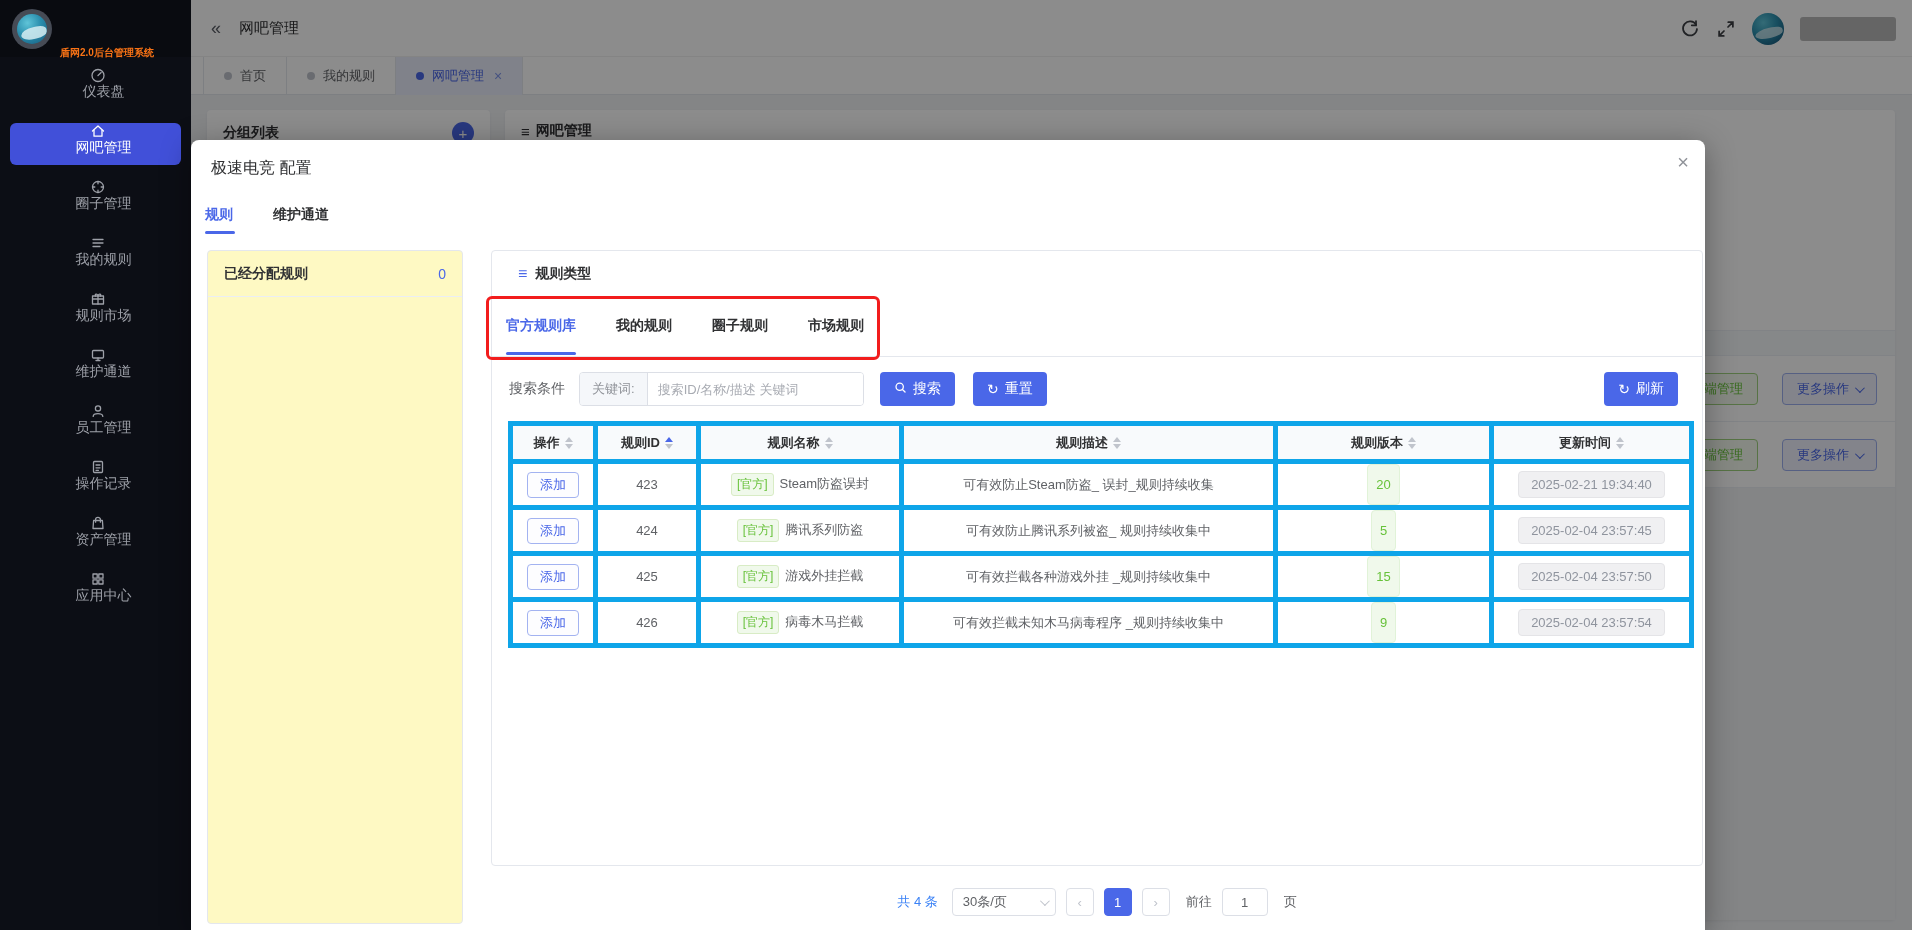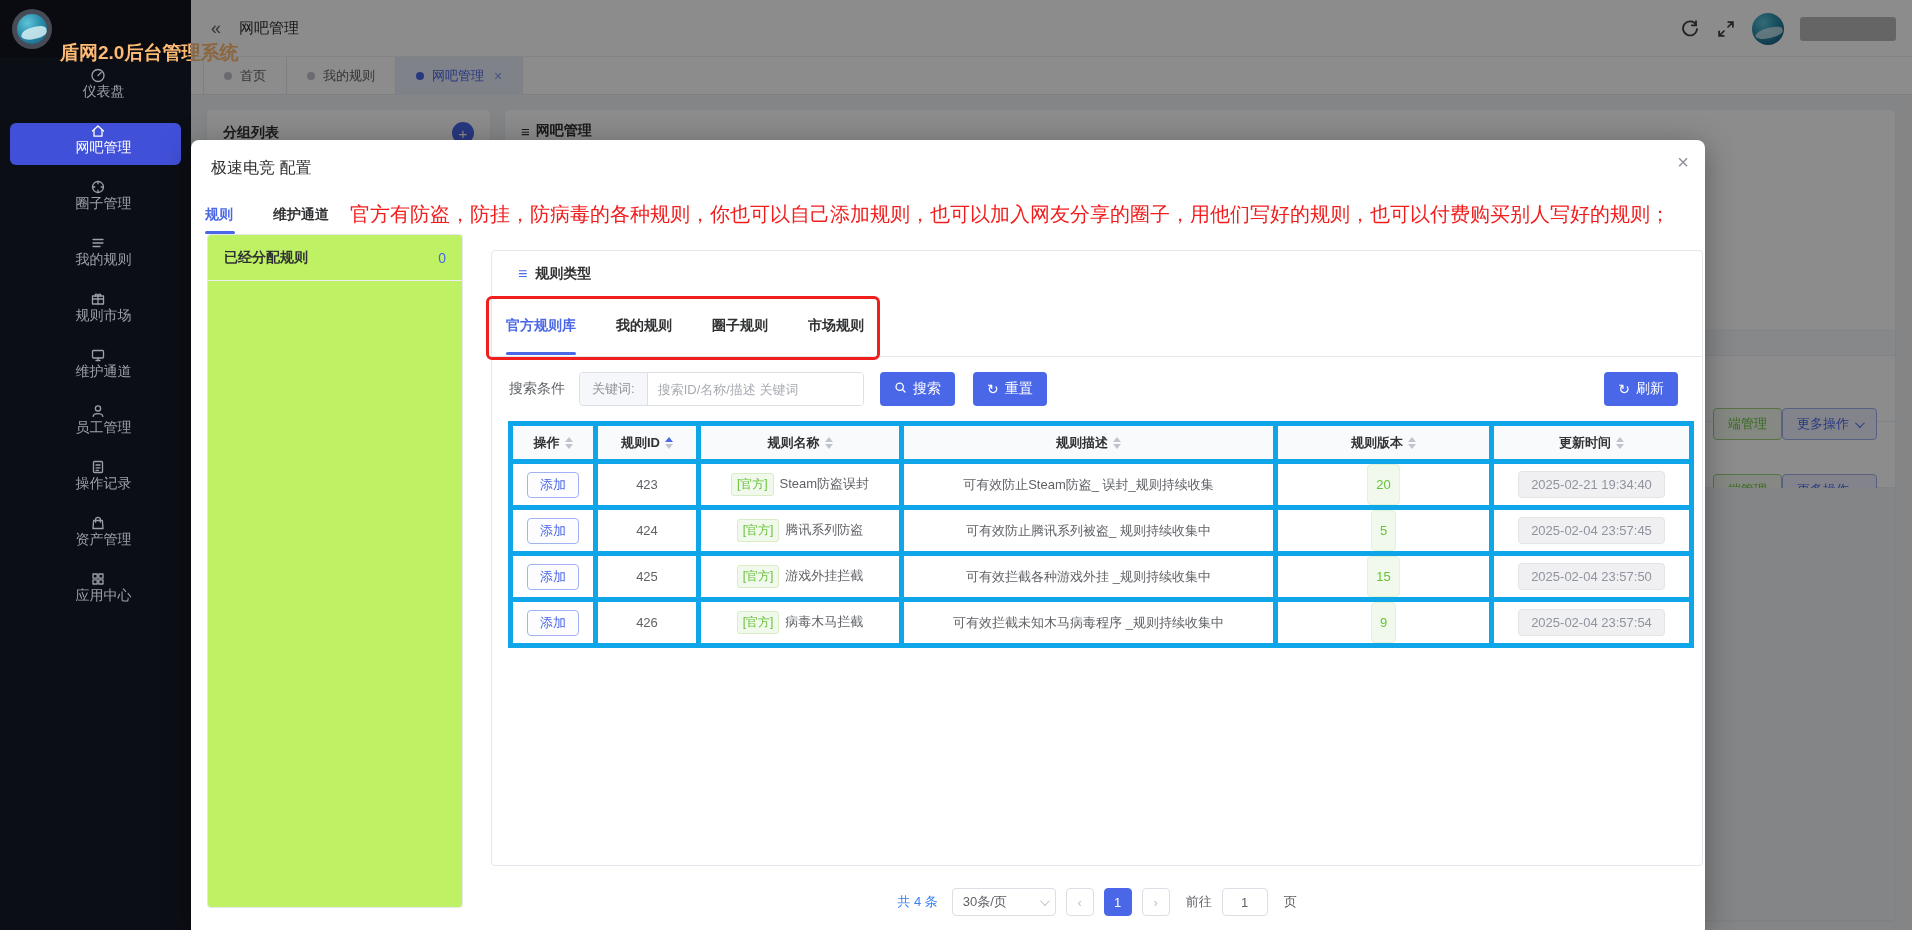--- a/index.html
+++ b/index.html
@@ -5,21 +5,21 @@
   html,body{margin:0;padding:0;background:#222;}
   *{box-sizing:border-box;font-family:"Liberation Sans","DejaVu Sans",sans-serif;}
   #stage{position:relative;width:1912px;height:930px;overflow:hidden;background:#f0f2f5;}
 
   
   .sidebar{position:absolute;left:0;top:0;width:191px;height:930px;background:#0c0e15;z-index:60;}
   .logo-row{height:57px;display:flex;align-items:center;padding-left:12px;background:#090b10;}
   .logo-circle{width:40px;height:40px;border-radius:50%;background:#464b55;display:flex;align-items:center;justify-content:center;flex:0 0 auto;}
   .logo-swirl{width:30px;height:30px;border-radius:50%;background:radial-gradient(circle at 35% 30%,#5fc4d8 0%,#2b8fae 45%,#145a7d 100%);position:relative;overflow:hidden;}
   .logo-swirl:after{content:"";position:absolute;left:4px;top:13px;width:26px;height:12px;background:#d7edf2;border-radius:60% 40% 50% 50%;transform:rotate(-12deg);opacity:.85;}
-  .logo-title{color:#fdba74;font-size:19px;font-weight:bold;margin-left:8px;white-space:nowrap;margin-top:48px;}
+  .logo-title{color:#f97316;font-size:10px;font-weight:bold;margin-left:8px;white-space:nowrap;margin-top:48px;}
   .menu{padding-top:10px;}
   .menu-item{height:42px;margin:0 10px 14px 10px;border-radius:6px;display:flex;align-items:center;padding-left:16px;color:#9da0a8;font-size:14px;cursor:pointer;flex-direction:column;}
   .menu-item .mi{width:16px;height:16px;margin-right:12px;display:inline-flex;}
   .menu-item svg{stroke:#9da0a8;fill:none;stroke-width:1.3;stroke-linecap:round;stroke-linejoin:round;}
   .menu-item.active{background:#4150d9;color:#fff;}
   .menu-item.active svg{stroke:#fff;}
 
   
   .page-main{position:absolute;left:191px;top:0;width:1721px;height:930px;}
   .hdr{position:absolute;left:0;top:0;width:100%;height:57px;background:#fff;border-bottom:1px solid #f0f0f0;display:flex;align-items:center;}
@@ -45,40 +45,40 @@
   .bg-left-card{left:16px;top:15px;width:283px;height:810px;}
   .bg-main-card{left:314px;top:15px;width:1390px;height:810px;}
   .bg-card-hd{display:flex;align-items:center;justify-content:space-between;padding:12px 16px;font-size:14px;font-weight:bold;color:#303133;}
   .plus-circle{width:22px;height:22px;border-radius:50%;background:#4a67e8;color:#fff;font-size:15px;display:flex;align-items:center;justify-content:center;font-weight:normal;}
   .bg-list-ic{color:#303133;font-size:15px;margin-right:6px;}
   .bg-thead{position:absolute;left:0;top:220px;width:100%;height:26px;background:#f5f7fa;border-top:1px solid #ebeef5;border-bottom:1px solid #ebeef5;}
   .bg-row{position:absolute;left:0;width:100%;height:66px;border-bottom:1px solid #ebeef5;}
   .bg-row1{top:246px;}
   .bg-row2{top:312px;}
   .bg-row-end{position:absolute;left:0;top:378px;width:100%;height:432px;background:#f0f2f5;}
-  .bg-btns{position:absolute;right:18px;top:17px;display:flex;gap:0;margin-top:35px;}
+  .bg-btns{position:absolute;right:18px;top:17px;display:flex;gap:24px;}
   .btn-green{height:32px;padding:0 14px;border:1px solid #9ed17e;border-radius:4px;background:#f4faef;color:#67c23a;font-size:13px;display:flex;align-items:center;}
   .btn-bluelite{height:32px;padding:0 14px;border:1px solid #9dafee;border-radius:4px;background:#eef1fd;color:#4a67e8;font-size:13px;display:flex;align-items:center;gap:6px;}
   .chev-dn{width:7px;height:7px;border-right:1.5px solid #4a67e8;border-bottom:1.5px solid #4a67e8;transform:rotate(45deg) translateY(-2px);}
 
   
   .overlay{position:absolute;left:191px;top:0;width:1721px;height:930px;background:rgba(0,0,0,.45);z-index:70;}
 
   
   .modal{position:absolute;left:191px;top:140px;width:1514px;height:790px;background:#fff;border-radius:8px 8px 0 0;box-shadow:0 6px 30px rgba(0,0,0,.35);z-index:100;}
   .modal-title{position:absolute;left:20px;top:18px;font-size:16px;color:#303133;}
   .modal-close{position:absolute;right:16px;top:12px;font-size:20px;color:#909399;cursor:pointer;line-height:1;}
   .mtabs{position:absolute;left:0;top:58px;width:100%;height:38px;}
   .mtab{position:absolute;font-size:14px;font-weight:bold;cursor:pointer;}
   .mtab-rule{left:14px;top:8px;color:#4a67e8;}
   .mtab-chan{left:82px;top:8px;color:#303133;}
   .mtab-underline{position:absolute;left:14px;top:33px;width:30px;height:3px;background:#4a67e8;border-radius:2px;}
   .annotation{position:absolute;left:159px;top:3px;font-size:20px;color:#f21d1d;white-space:nowrap;}
 
-  .lpanel{position:absolute;left:16px;top:94px;width:256px;height:674px;border:1px solid #e4e7ed;border-radius:4px;background:#bef264;}
+  .lpanel{position:absolute;left:16px;top:110px;width:256px;height:674px;border:1px solid #e4e7ed;border-radius:4px;background:#fef9c3;}
   .lpanel-hd{height:46px;display:flex;align-items:center;justify-content:space-between;padding:0 16px;border-bottom:1px solid #ebeef5;}
   .lpanel-hd .t{font-size:14px;font-weight:bold;color:#303133;}
   .lpanel-hd .c{font-size:14px;color:#4a67e8;}
 
   .rpanel{position:absolute;left:300px;top:110px;width:1212px;height:616px;border:1px solid #e4e7ed;border-radius:4px;background:#fff;}
   .rpanel-hd{height:45px;display:flex;align-items:center;padding-left:26px;font-size:14px;font-weight:bold;color:#303133;gap:8px;}
   .blue-lines{color:#4a67e8;font-size:16px;font-weight:bold;}
   .rtabs{position:absolute;left:0;top:45px;width:100%;height:61px;border-bottom:1px solid #e4e7ed;display:flex;align-items:center;padding-left:14px;gap:40px;}
   .rtab{font-size:14px;font-weight:bold;color:#303133;cursor:pointer;position:relative;padding:20px 0;}
   .rtab.active{color:#4a67e8;}
@@ -303,21 +303,20 @@
   <div class="overlay"></div>
 
   <div class="modal">
     <div class="modal-title">极速电竞 配置</div>
     <div class="modal-close">×</div>
 
     <div class="mtabs">
       <span class="mtab mtab-rule">规则</span>
       <span class="mtab mtab-chan">维护通道</span>
       <span class="mtab-underline"></span>
-      <span class="annotation">官方有防盗，防挂，防病毒的各种规则，你也可以自己添加规则，也可以加入网友分享的圈子，用他们写好的规则，也可以付费购买别人写好的规则；</span>
     </div>
 
     <div class="lpanel">
       <div class="lpanel-hd">
         <span class="t">已经分配规则</span>
         <span class="c">0</span>
       </div>
     </div>
 
     <div class="rpanel">

